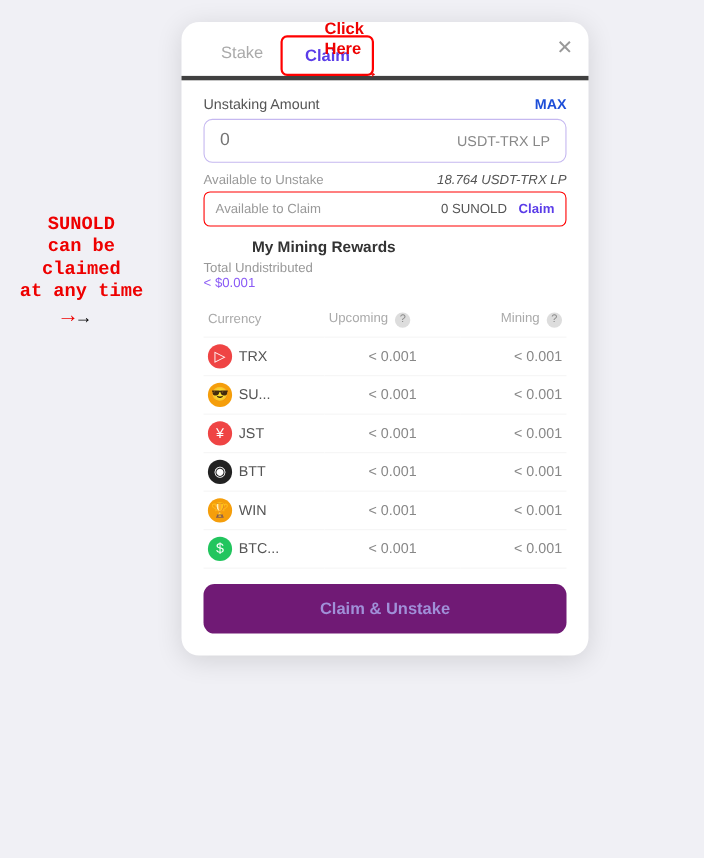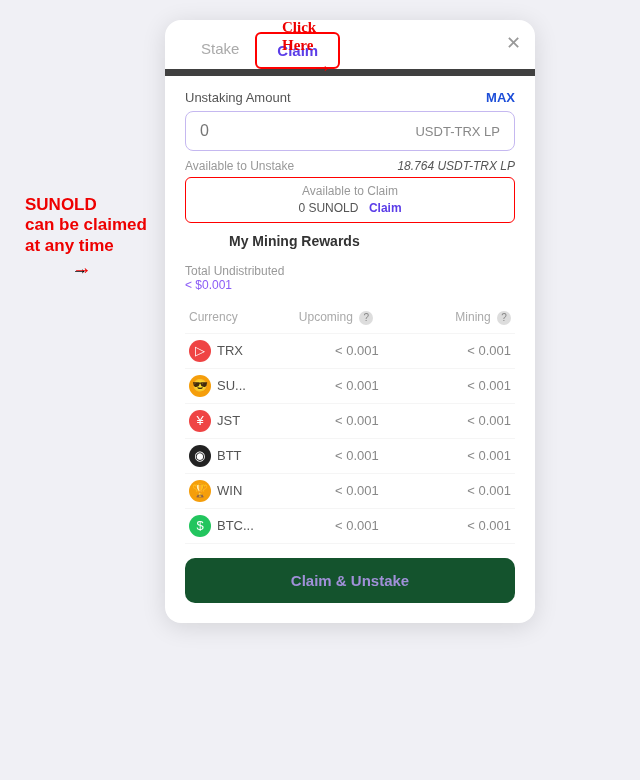--- a/index.html
+++ b/index.html
@@ -17,23 +17,25 @@
       min-height: 780px;
       background: #f0f0f5;
       position: relative;
       display: flex;
       justify-content: center;
       align-items: flex-start;
       padding-top: 20px;
     }
     .annotation-left {
       position: absolute;
-      left: 25px;
+      left: 9px;
       top: 195px;
+      text-align: center;
       width: 130px;
+      font-family: Liberation Mono, monospace;
     }
     .annotation-left .big-red {
       color: #e00;
       font-weight: 900;
       font-size: 17px;
       line-height: 1.2;
     }
     .annotation-left .arrow-row {
       display: flex;
       align-items: center;
@@ -70,21 +72,21 @@
       top: 12px;
       right: 14px;
       font-size: 18px;
       color: #999;
       cursor: pointer;
       background: none;
       border: none;
     }
     .modal-tabs {
       display: flex;
-      border-bottom: 7px solid #404040;
+      border-bottom: 4px solid #404040;
       padding: 0 20px;
       margin-top: 8px;
       align-items: center;
     }
     .tab-item {
       padding: 12px 16px;
       font-size: 15px;
       color: #aaa;
       cursor: pointer;
       position: relative;
@@ -154,42 +156,41 @@
       font-style: italic;
     }
     .claim-row {
       display: flex;
       justify-content: space-between;
       align-items: center;
       border: 1.5px solid red;
       border-radius: 6px;
       padding: 6px 10px;
       margin-bottom: 10px;
-      flex-direction: column;
     }
     .claim-row-label {
       font-size: 12px;
       color: #999;
     }
     .claim-row-value {
       font-size: 12px;
       color: #555;
       margin-right: 6px;
     }
     .claim-link {
       color: #5b3de8;
       font-size: 12px;
       font-weight: 700;
       cursor: pointer;
     }
     .mining-title {
       font-size: 14px;
       font-weight: 700;
       color: #333;
-      margin-bottom: 15px;
+      margin-bottom: 4px;
       padding-left: 44px;
     }
     .total-undistributed-row {
       display: flex;
       justify-content: space-between;
       font-size: 12px;
       color: #999;
       margin-bottom: 8px;
       padding-bottom: 6px;
       flex-direction: column;
@@ -255,21 +256,21 @@
       align-items: center;
       justify-content: center;
       font-size: 10px;
       color: #888;
       margin-left: 3px;
       cursor: pointer;
     }
     .claim-unstake-btn {
       width: calc(100% - 40px);
       margin: 14px 20px 0 20px;
-      background: #14532d;
+      background: #701a75;
       color: #a090d8;
       border: none;
       border-radius: 10px;
       padding: 14px;
       font-size: 15px;
       font-weight: 600;
       cursor: not-allowed;
       display: block;
       text-align: center;
     }
@@ -302,21 +303,21 @@
     <div style="position:relative;">
       <div class="modal-tabs">
         <div class="tab-item">
           <span>Stake</span>
         </div>
         <div class="tab-item claim-tab">
           <span>Claim</span>
         </div>
       </div>
 
-      <div style="position:absolute; top:-10px; left:117px; pointer-events:none;font-family:Liberation Serif, serif;">
+      <div style="position:absolute; top:-10px; left:130px; pointer-events:none;">
         <span style="color:#e00; font-weight:900; font-size:15px; line-height:1.2; display:block;">Click</span>
         <span style="color:#e00; font-weight:900; font-size:15px; line-height:1.2; display:block;">Here</span>
         <span style="color:#e00; font-size:20px; margin-left:30px;">→</span>
       </div>
     </div>
 
     <div class="modal-body">
 
       <div class="unstaking-label-row">
         <span class="unstaking-label">Unstaking Amount</span>

